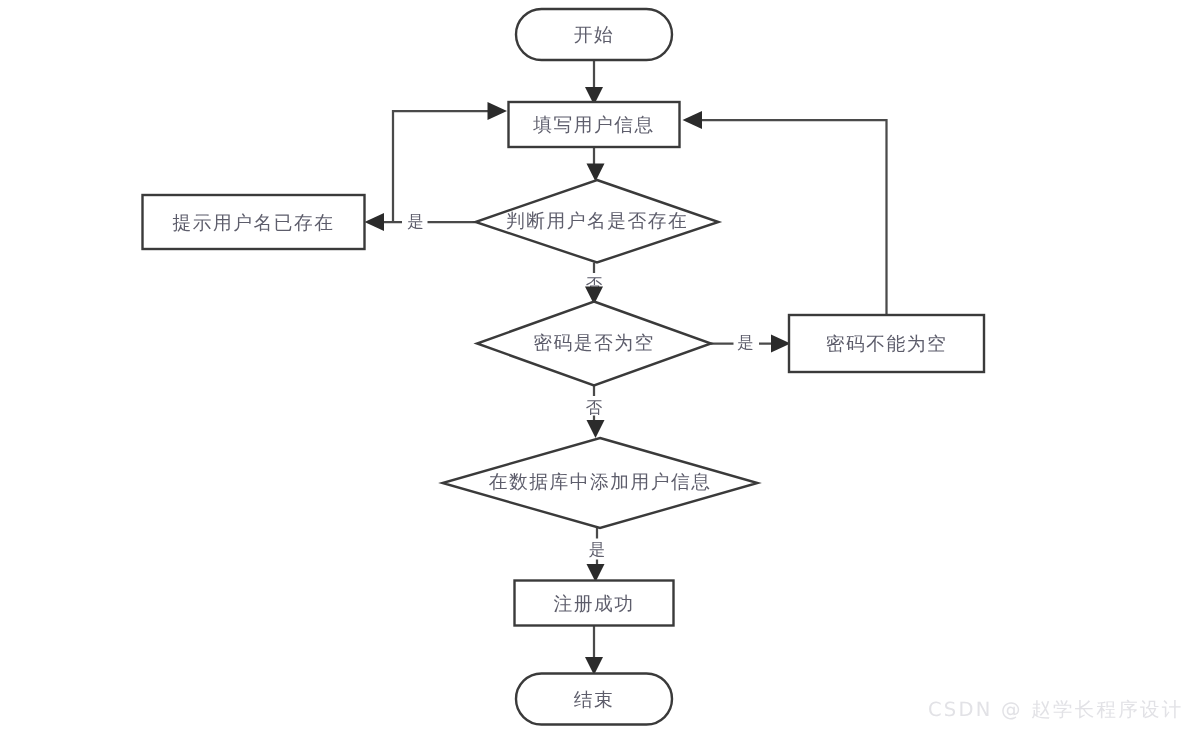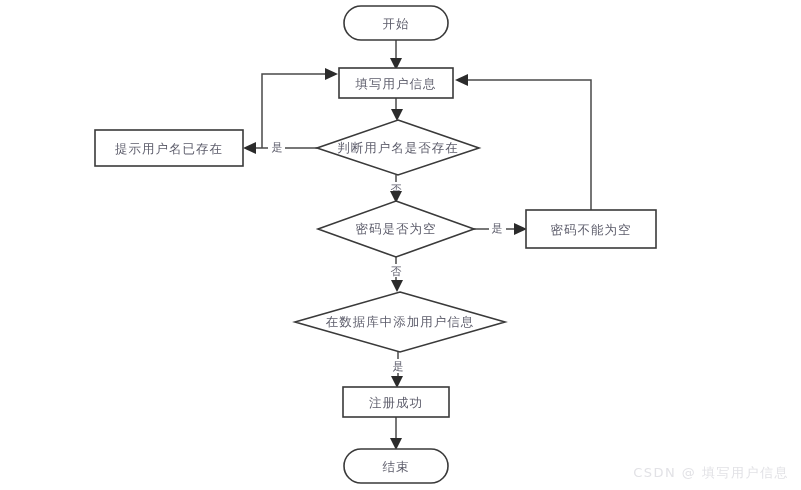--- a/index.html
+++ b/index.html
@@ -191,15 +191,15 @@
       </g>
 
       <g>
         <rect class="node-shape-round" x="344" y="449" width="104" height="34" rx="17" ry="17"></rect>
         <text class="node-label" x="396" y="467">结束</text>
       </g>
 
     </g>
   </svg>
 
-  <div class="watermark">CSDN @ 填写用户信息</div>
+  <div class="watermark">CSDN @ 赵学长程序设计</div>
 
 </div>
 
 </body></html>

